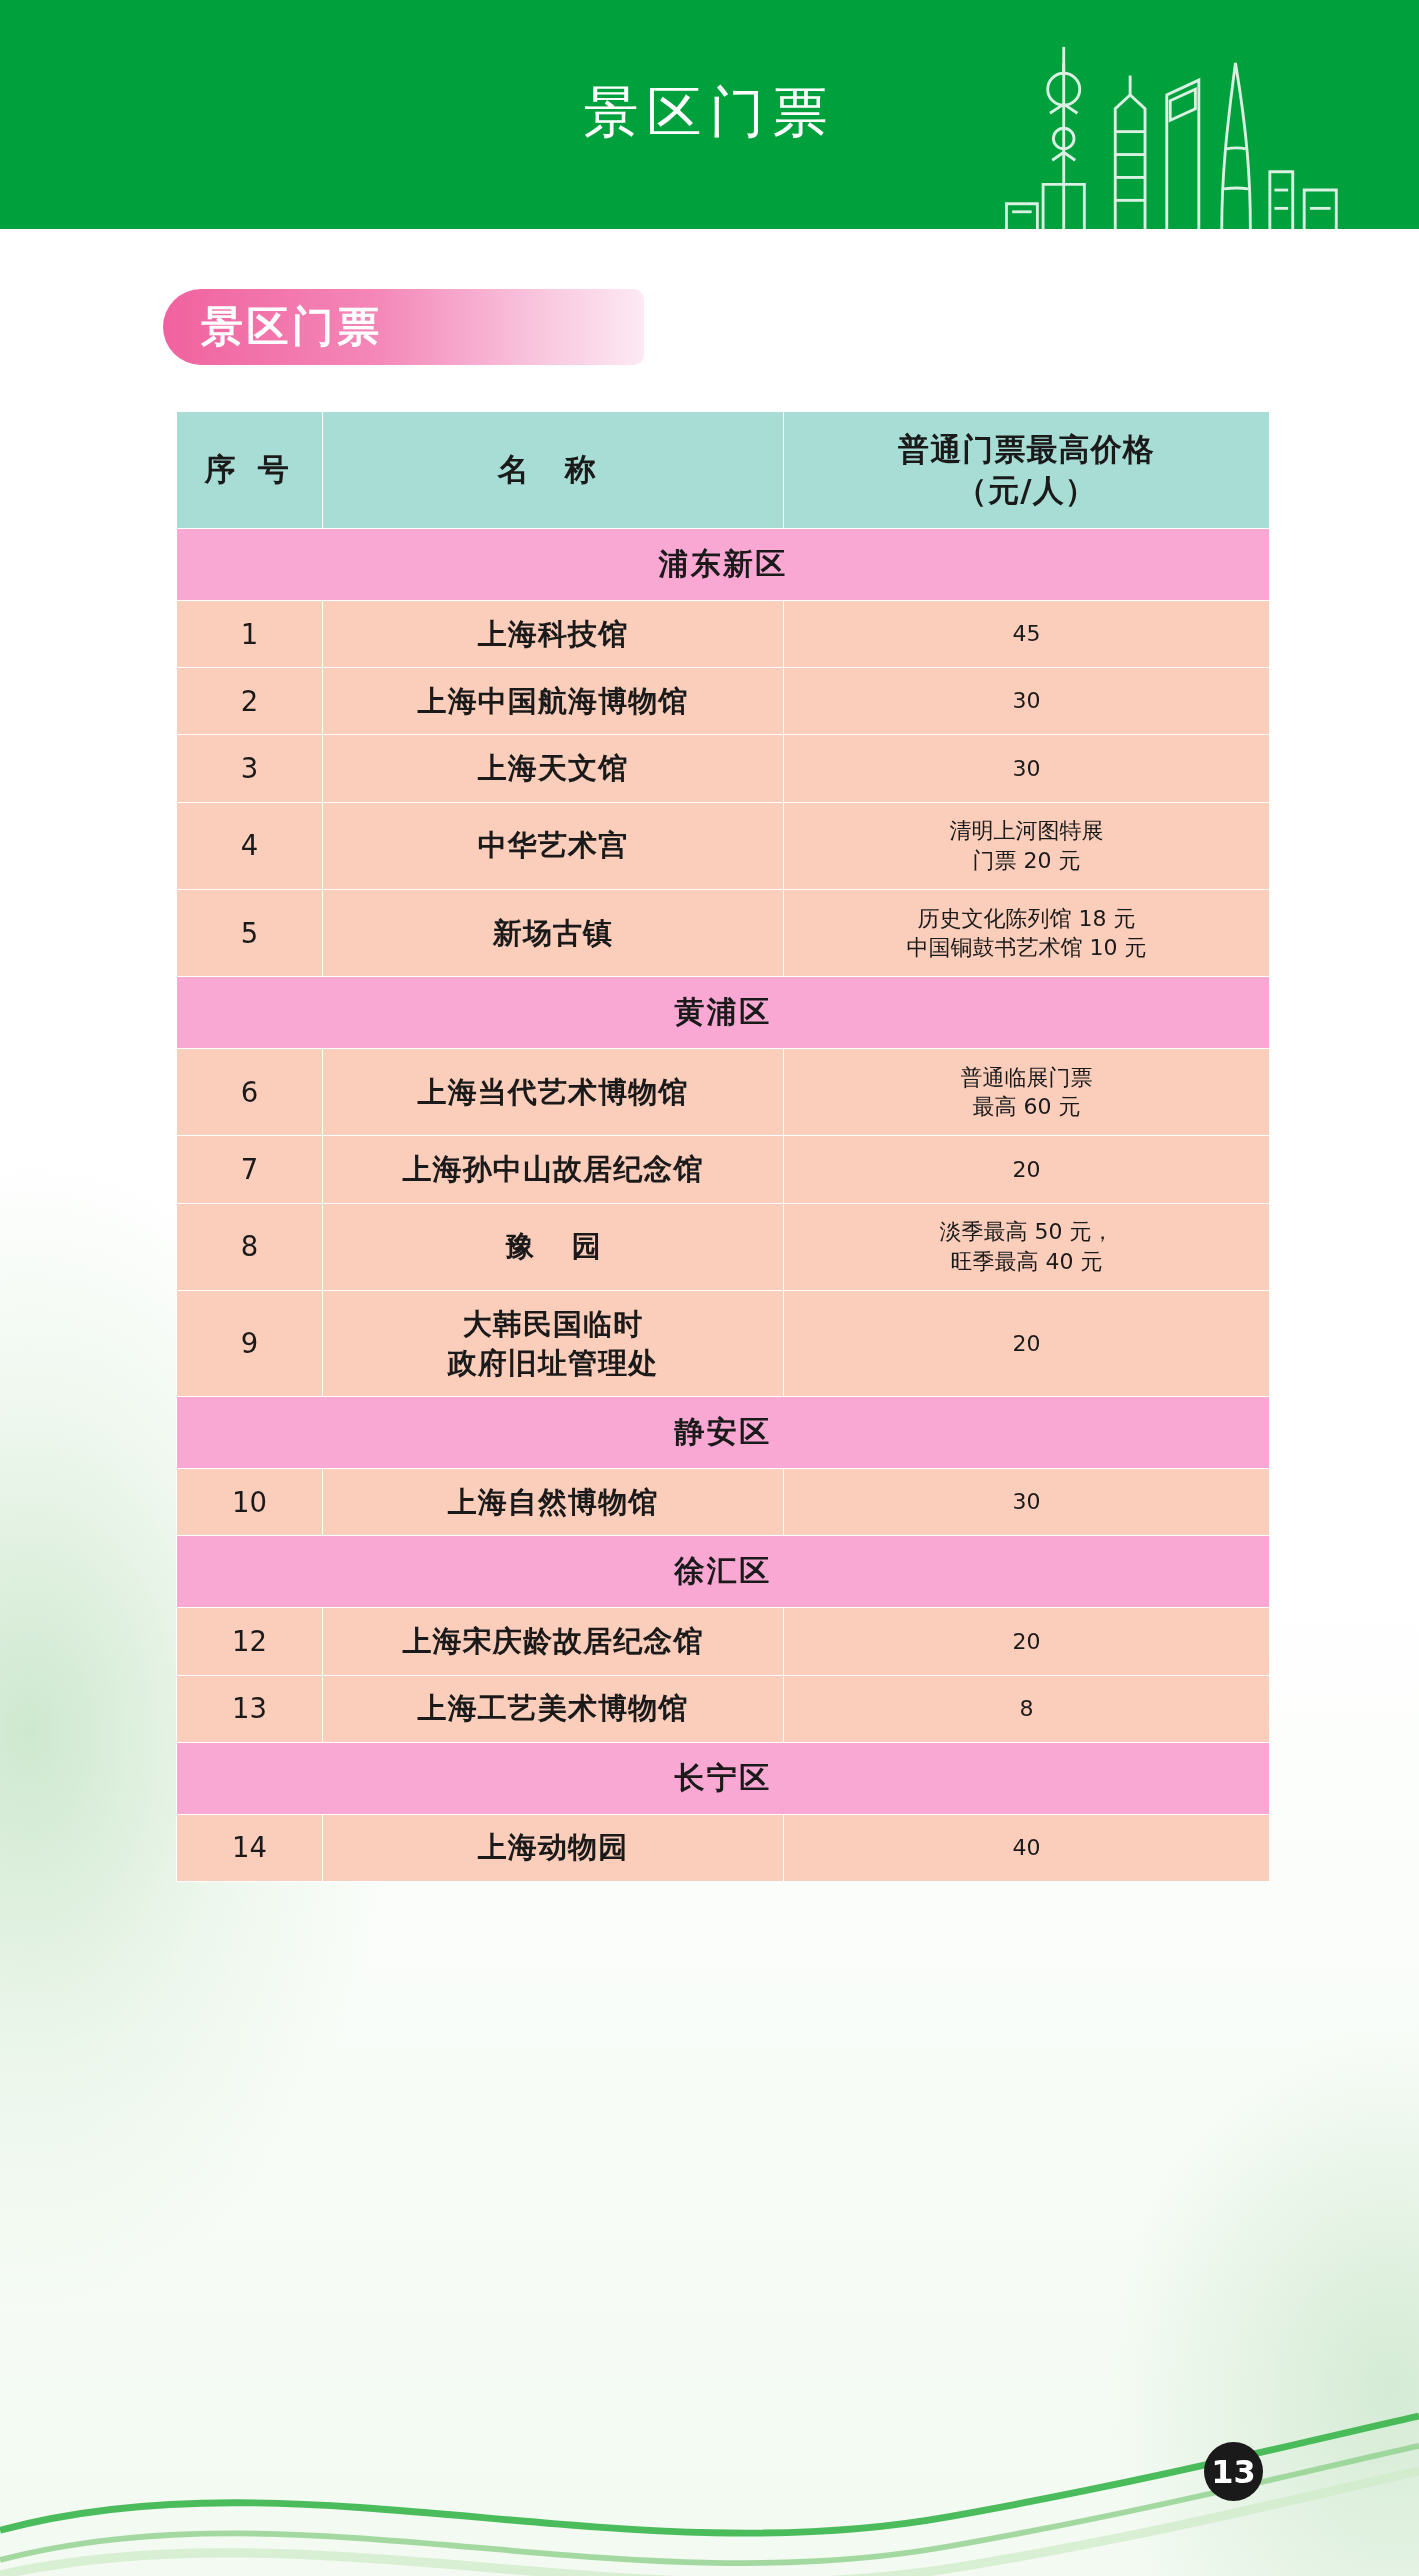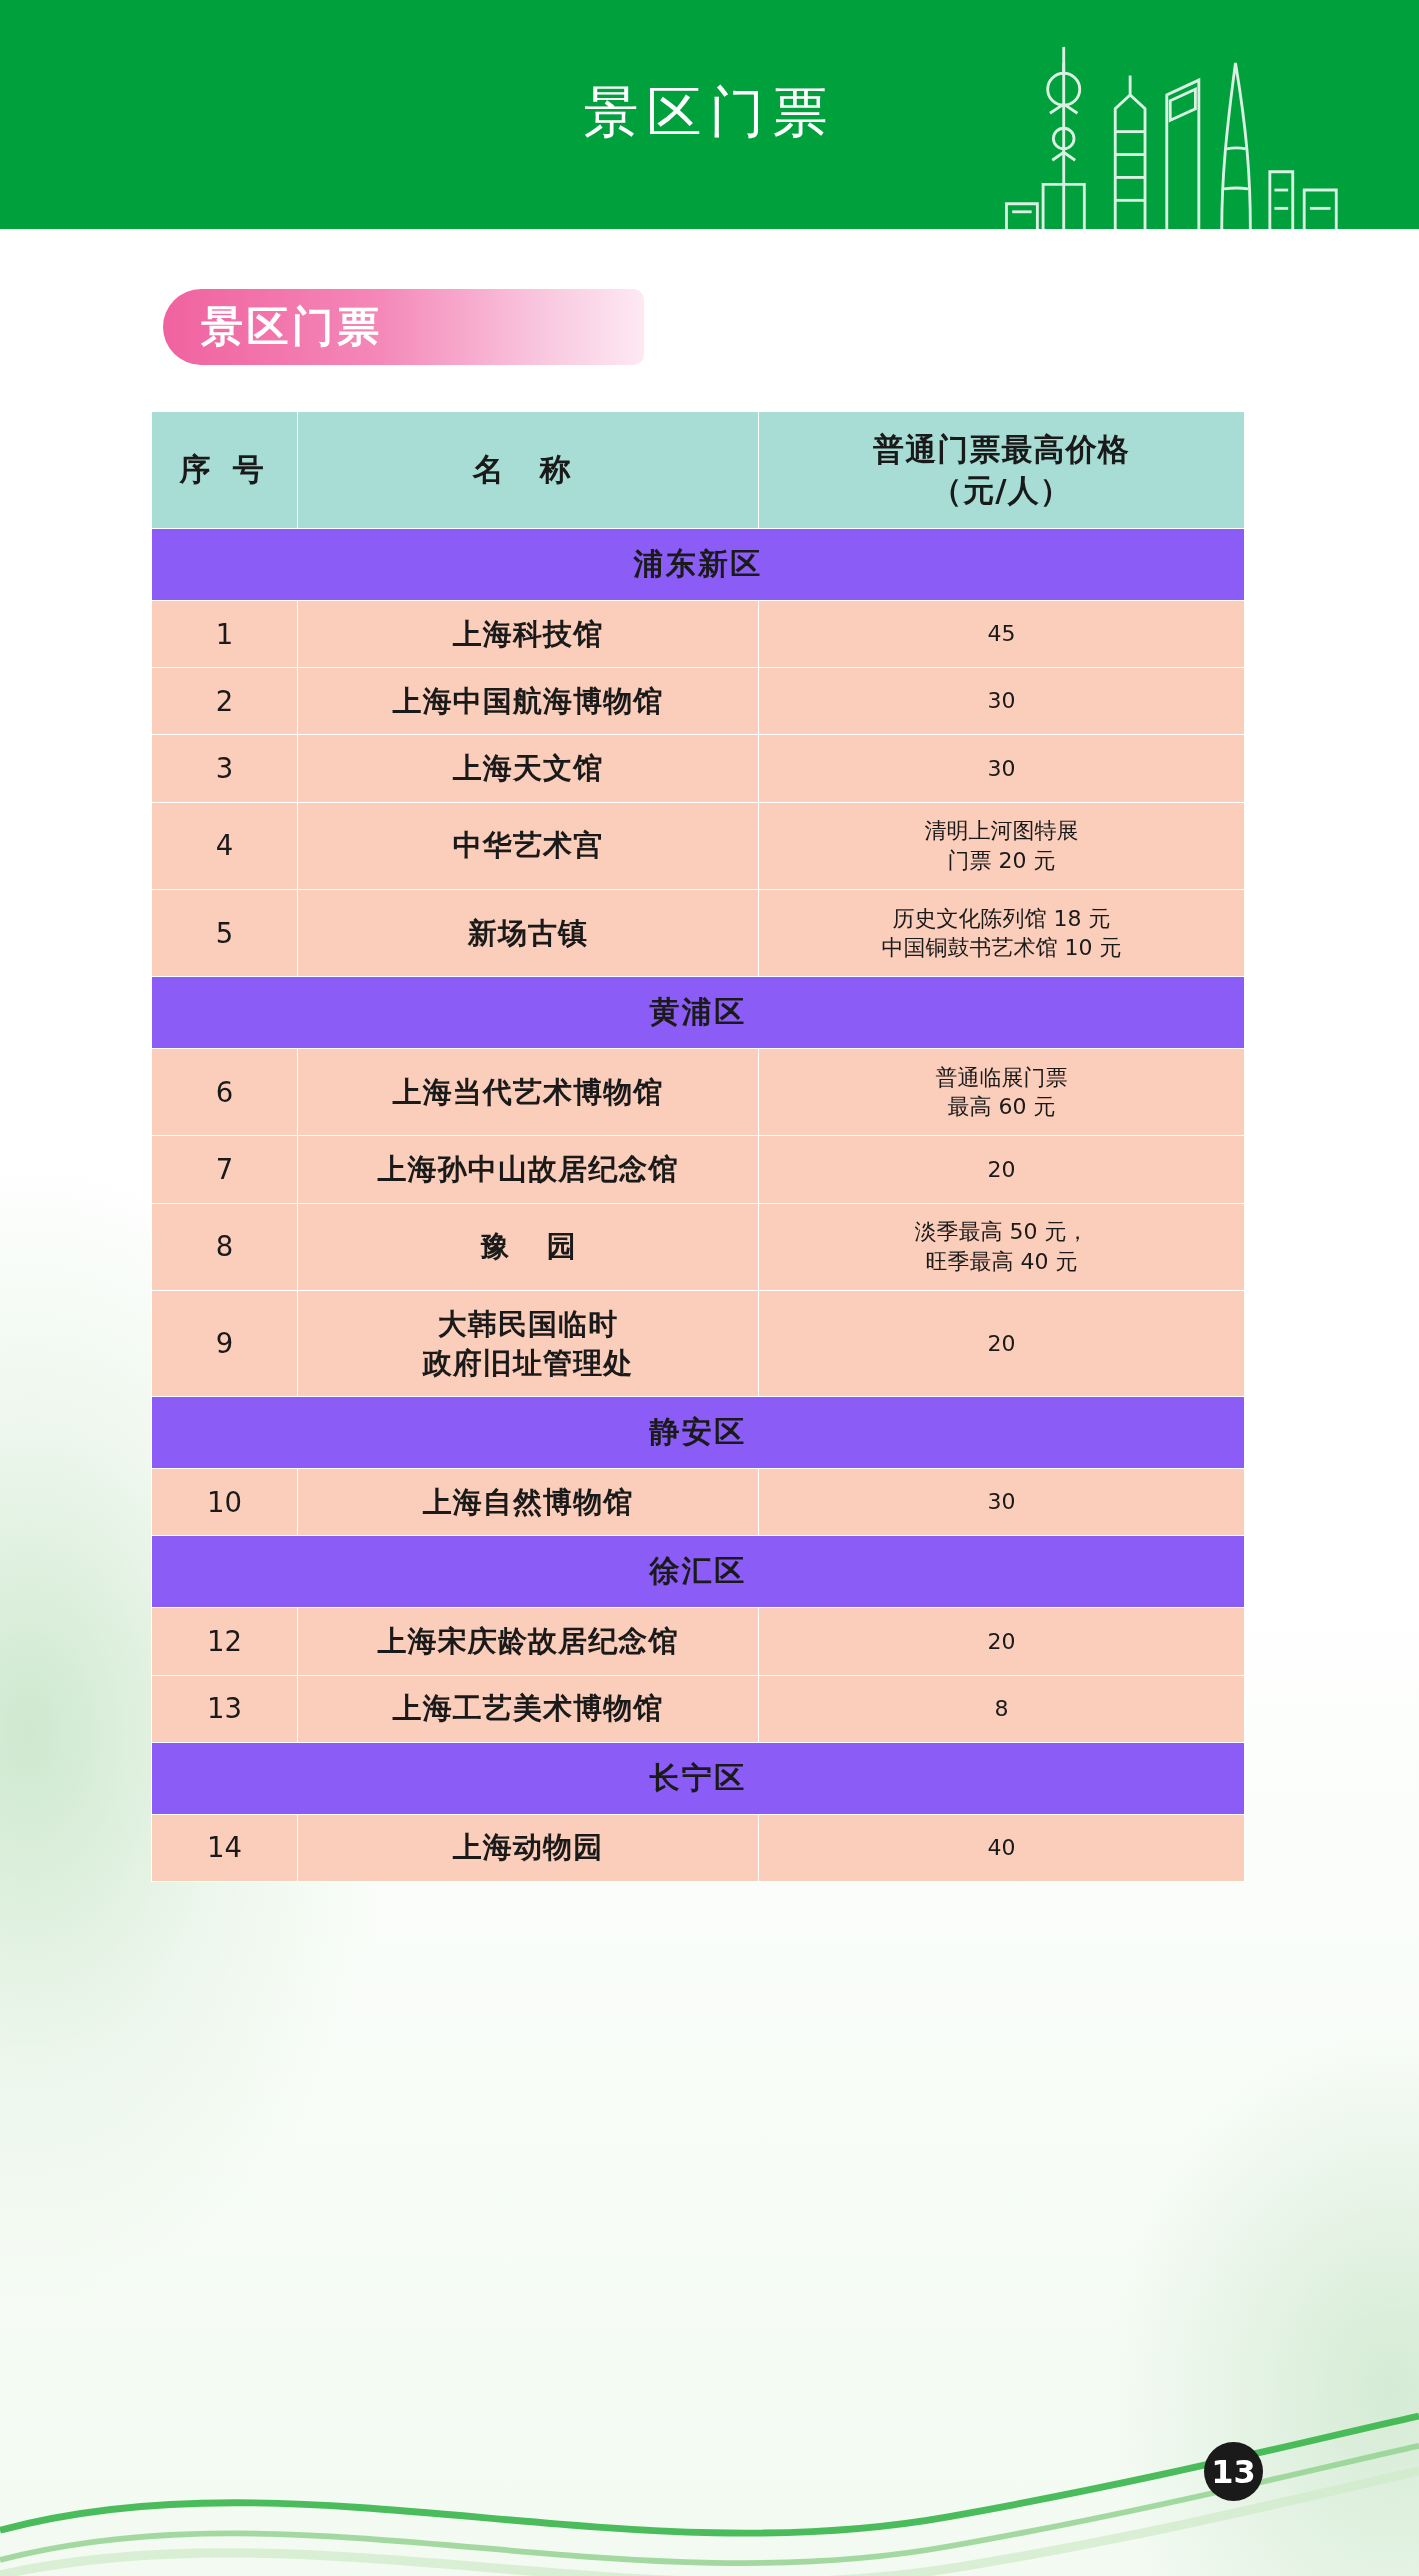--- a/index.html
+++ b/index.html
@@ -86,21 +86,21 @@
     font-weight: bold;
     letter-spacing: 3.4px;
     margin-left: 38px;
     font-family: "DejaVu Sans", sans-serif;
   }
 
   
   .table-wrap {
     position: absolute;
     top: 411px;
-    left: 151px;
+    left: 176px;
     width: 1093px;
   }
   table.tickets {
     border-collapse: collapse;
     width: 1093px;
     table-layout: fixed;
   }
   table.tickets td,
   table.tickets th {
     border: 1.7px solid #ffffff;
@@ -118,21 +118,21 @@
     font-size: 31px;
     font-weight: bold;
     padding: 17px 5.7px;
     line-height: 1.32;
     letter-spacing: 1.1px;
   }
   thead th.th-no { letter-spacing: 5.7px; }
   thead th.th-name { letter-spacing: 12.6px; }
 
   tr.district td {
-    background: #8b5cf6;
+    background: #f9a8d4;
     font-size: 30px;
     font-weight: bold;
     padding: 15px 0;
     letter-spacing: 2.3px;
   }
   tr.row td {
     background: #fbcdbb;
     font-size: 29px;
     padding: 13.7px 4.6px;
     line-height: 1.34;

